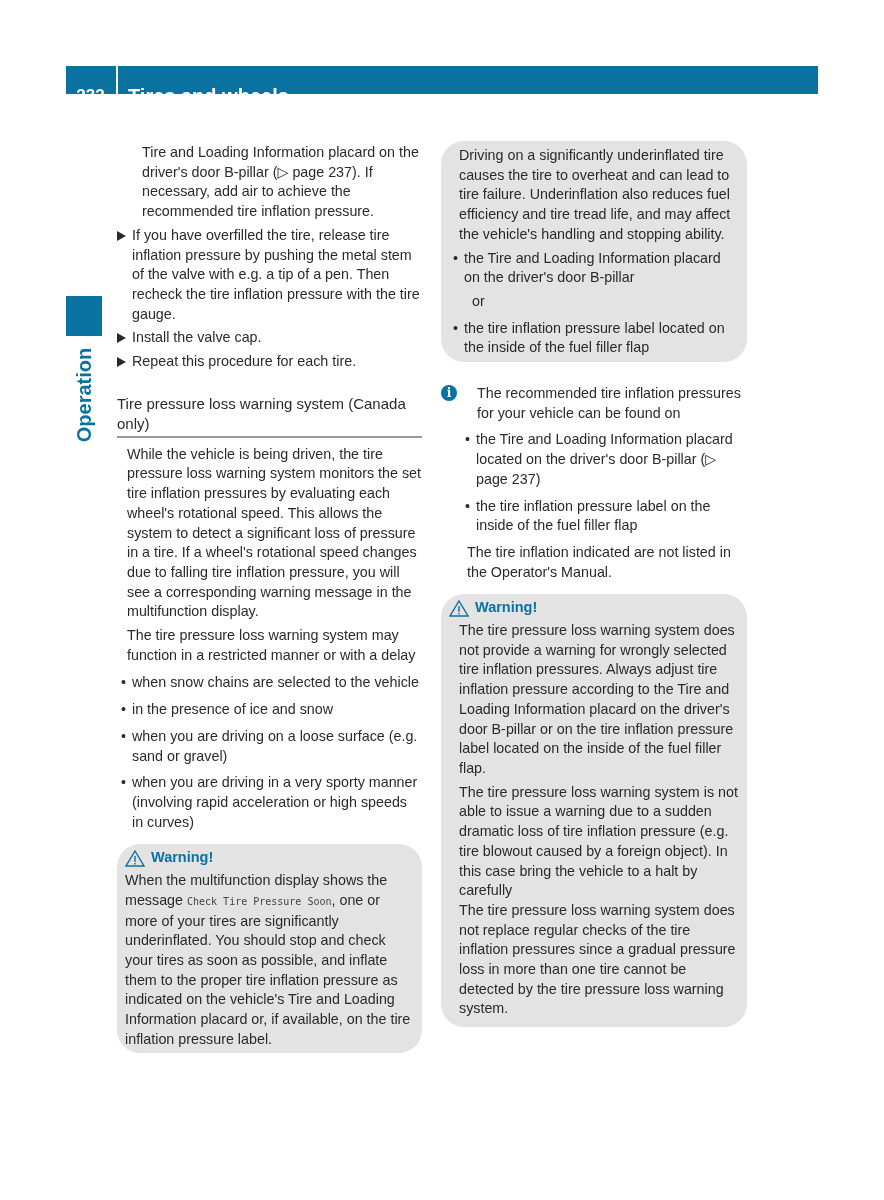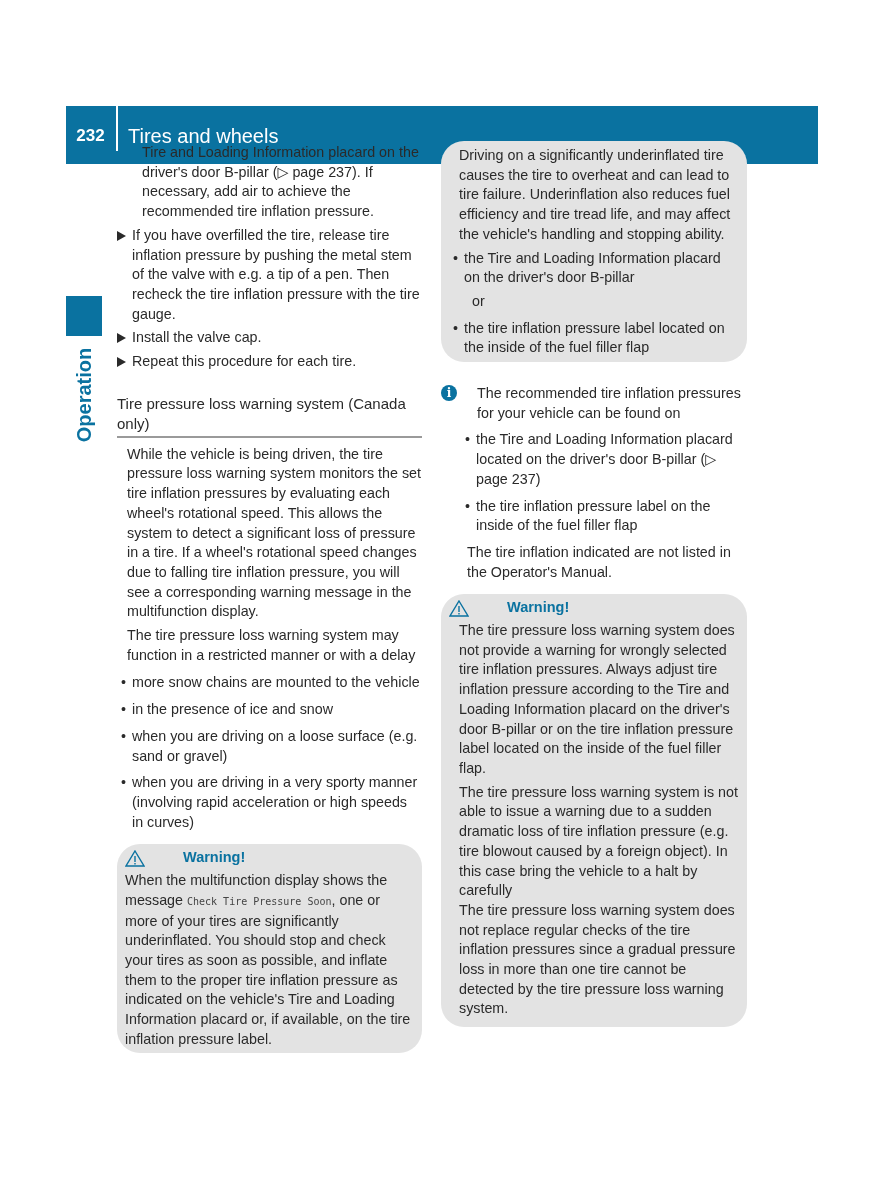--- a/index.html
+++ b/index.html
@@ -1,41 +1,41 @@
 <!DOCTYPE html>
 <html><head>
   <meta charset="utf-8">
   <style>
     html, body { margin: 0; padding: 0; background: #ffffff; }
     body { width: 884px; height: 1200px; position: relative; overflow: hidden;
       font-family: "Liberation Sans", "DejaVu Sans", sans-serif; color: #2a2a2a; }
-    .header { position: absolute; left: 66px; top: 66px; width: 752px; height: 58px; background: #0a72a0; margin-top: 40px; }
+    .header { position: absolute; left: 66px; top: 66px; width: 752px; height: 28px; background: #0a72a0; }
     .header .pnum { position: absolute; left: 0; top: 0; width: 49px; height: 45px; color: #fff;
       font-weight: bold; font-size: 17px; line-height: 60px; text-align: center; }
     .header .sep { position: absolute; left: 50px; top: 0; width: 2px; height: 45px; background: #ffffff; }
-    .header .title { position: absolute; left: 62px; top: 0; color: #fff; font-weight: normal;
+    .header .title { position: absolute; left: 62px; top: 0; color: #fff; font-weight: bold;
       font-size: 20px; line-height: 60px; }
     .side-block { position: absolute; left: 66px; top: 296px; width: 36px; height: 40px; background: #0a72a0; }
     .side-label { position: absolute; left: 66px; top: 345px; width: 36px; height: 100px; }
     .side-label span { position: absolute; left: 50%; top: 50%; transform: translate(-50%,-50%) rotate(-90deg);
       color: #0a72a0; font-weight: bold; font-size: 20px; white-space: nowrap; }
     .col { position: absolute; font-size: 14.3px; line-height: 19.7px; }
     .col-left { left: 117px; top: 143px; width: 305px; }
     .col-right { left: 441px; top: 141px; width: 306px; }
     p { margin: 0 0 4px 10px; }
     .indent { padding-left: 15px; }
     .step { position: relative; padding-left: 15px; margin-bottom: 4px; }
     .step .tri { position: absolute; left: 0; top: 5px; width: 0; height: 0;
       border-top: 5px solid transparent; border-bottom: 5px solid transparent; border-left: 9px solid #2a2a2a; }
     .bullet { position: relative; padding-left: 15px; margin-bottom: 7px; }
     .bullet .dot { position: absolute; left: 4px; top: 0; }
     .h3 { font-weight: normal; font-size: 15px; line-height: 20px; margin-top: 22px;
       padding-bottom: 2px; border-bottom: 2px solid #9a9a9a; margin-bottom: 7px; }
     .gray { background: #e3e3e3; padding: 4px 8px 4px 8px; border-radius: 23px; }
-    .warn-head { color: #0a72a0; font-weight: bold; font-size: 14.5px; margin-bottom: 3px; display: flex; align-items: center; gap: 32px; }
+    .warn-head { color: #0a72a0; font-weight: bold; font-size: 14.5px; margin-bottom: 3px; display: flex; align-items: center; }
     .warn-head svg { margin-right: 6px; }
     .mono { font-family: "DejaVu Sans Mono", "Liberation Mono", monospace; font-size: 10px; color: #444; }
     .info-row { position: relative; padding-left: 16px; }
     .info-icon { position: absolute; left: 0; top: 1px; width: 16px; height: 16px; border-radius: 50%;
       background: #0a72a0; color: #fff; font-weight: bold; font-size: 12px; line-height: 16px; text-align: center;
       font-family: "DejaVu Serif", serif; }
     .or { padding-left: 23px; margin: 4px 0 7px 0; }
   </style>
 </head>
 <body>
@@ -62,21 +62,21 @@
     <span>Install the valve cap.</span>
   </div>
   <div class="step">
     <span class="tri"></span>
     <span>Repeat this procedure for each tire.</span>
   </div>
 
   <div class="h3">Tire pressure loss warning system (Canada only)</div>
   <p>While the vehicle is being driven, the tire pressure loss warning system monitors the set tire inflation pressures by evaluating each wheel's rotational speed. This allows the system to detect a significant loss of pressure in a tire. If a wheel's rotational speed changes due to falling tire inflation pressure, you will see a corresponding warning message in the multifunction display.</p>
   <p style="margin-bottom:8px">The tire pressure loss warning system may function in a restricted manner or with a delay</p>
-  <div class="bullet"><span class="dot">•</span><span>more snow chains are mounted to the vehicle</span></div>
+  <div class="bullet"><span class="dot">•</span><span>when snow chains are selected to the vehicle</span></div>
   <div class="bullet"><span class="dot">•</span><span>in the presence of ice and snow</span></div>
   <div class="bullet"><span class="dot">•</span><span>when you are driving on a loose surface (e.g. sand or gravel)</span></div>
   <div class="bullet"><span class="dot">•</span><span>when you are driving in a very sporty manner (involving rapid acceleration or high speeds in curves)</span></div>
 
   <div class="gray" style="margin-top:12px">
     <div class="warn-head">
       <svg width="20" height="17" viewBox="0 0 20 17">
         <path d="M10 1 L19 16 L1 16 Z" fill="none" stroke="#0a72a0" stroke-width="1.4"></path>
         <rect x="9.3" y="6" width="1.4" height="6" fill="#0a72a0"></rect>
         <rect x="9.3" y="13" width="1.4" height="1.5" fill="#0a72a0"></rect>

